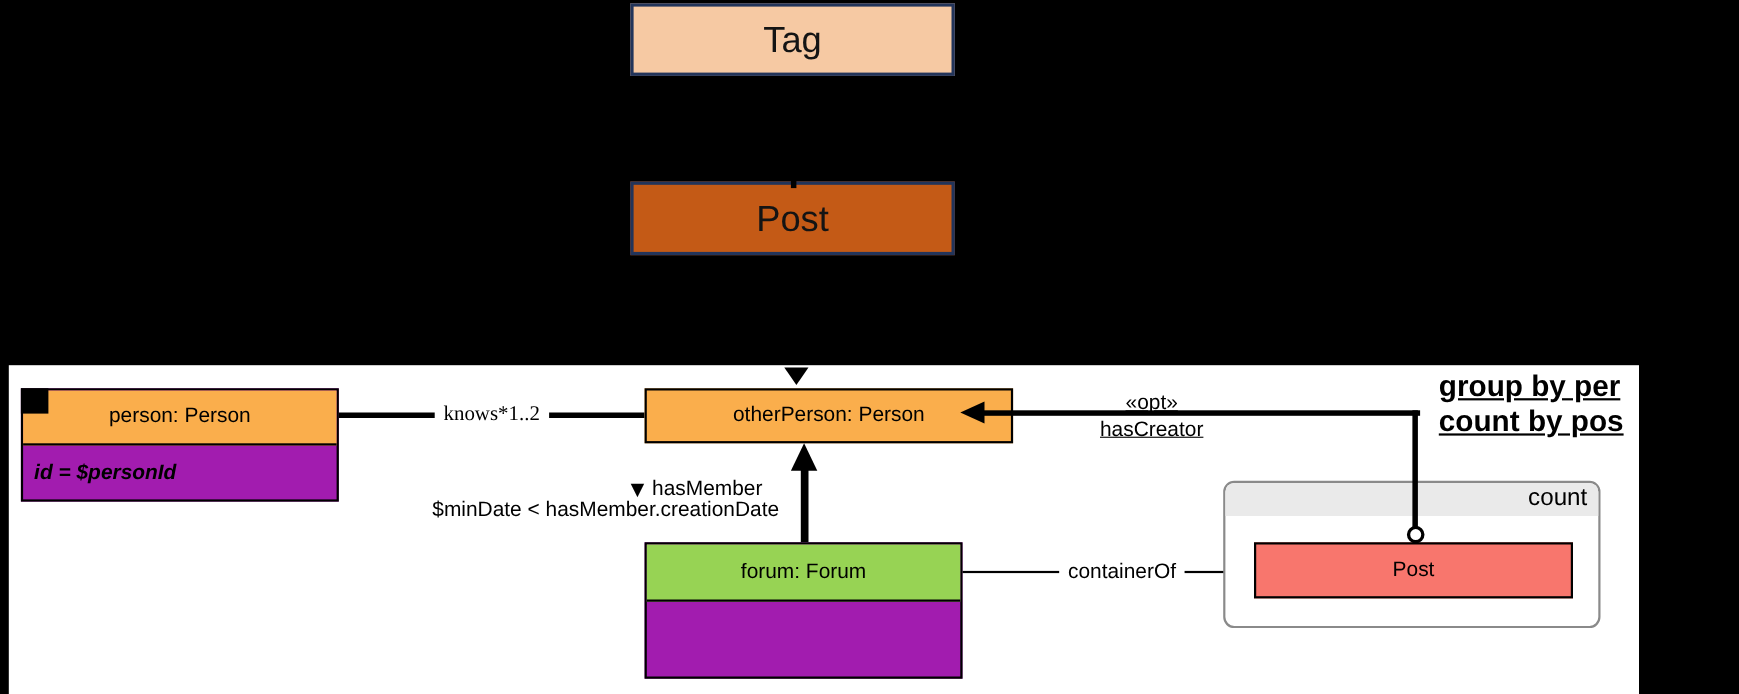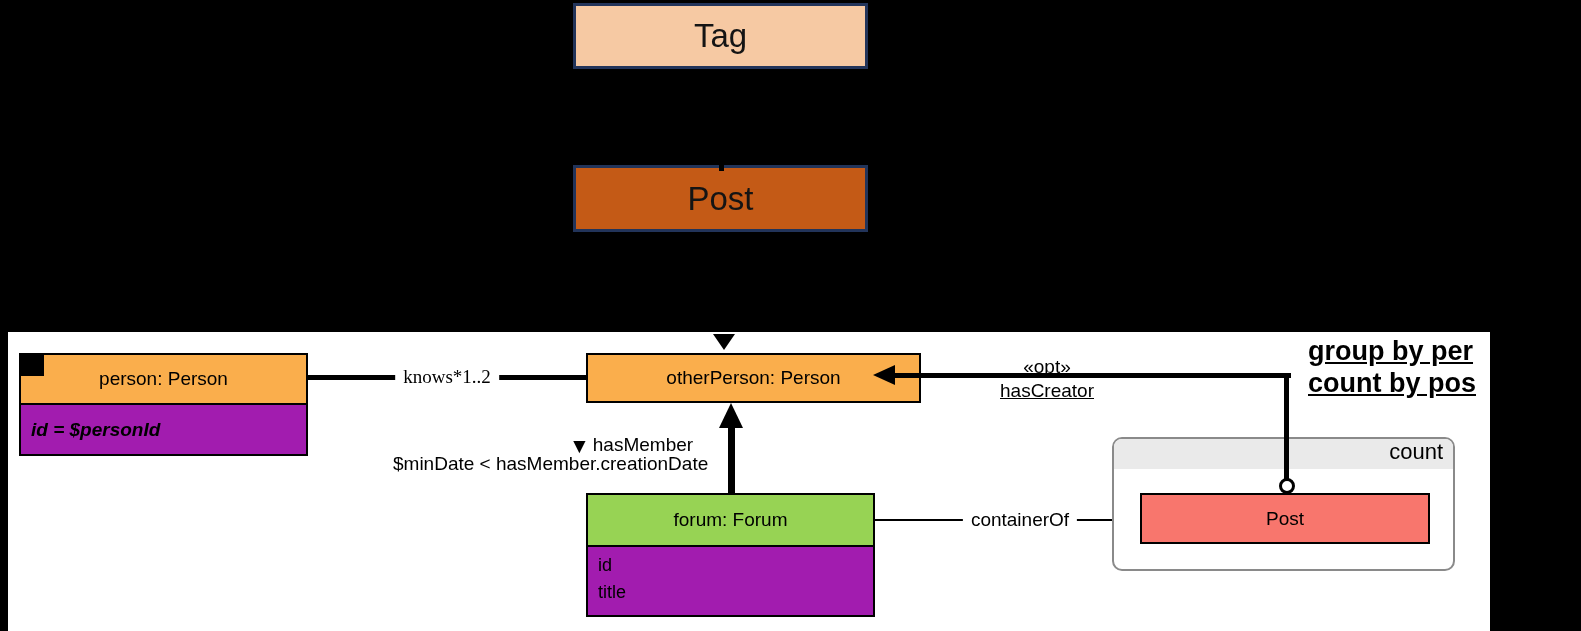--- a/index.html
+++ b/index.html
@@ -137,24 +137,20 @@
   <div class="abs hasmember-label">
     <span class="marker">▼</span>
     <span class="edge-label">hasMember</span>
   </div>
   <div class="abs constraint-min">$minDate &lt; hasMember.creationDate</div>
 
   <div class="abs uml-node forum-node">
     <div class="uml-header">
       <span>forum: Forum</span>
     </div>
-    <div class="forum-attrs">
-      <div>id</div>
-      <div>title</div>
-    </div>
   </div>
 
   <div class="abs edge co-line"></div>
   <div class="abs co-arrow"></div>
   <div class="abs edge-label containerof-label">containerOf</div>
 
   <div class="abs count-group">
     <div class="count-header">
       <span>count</span>
     </div>

